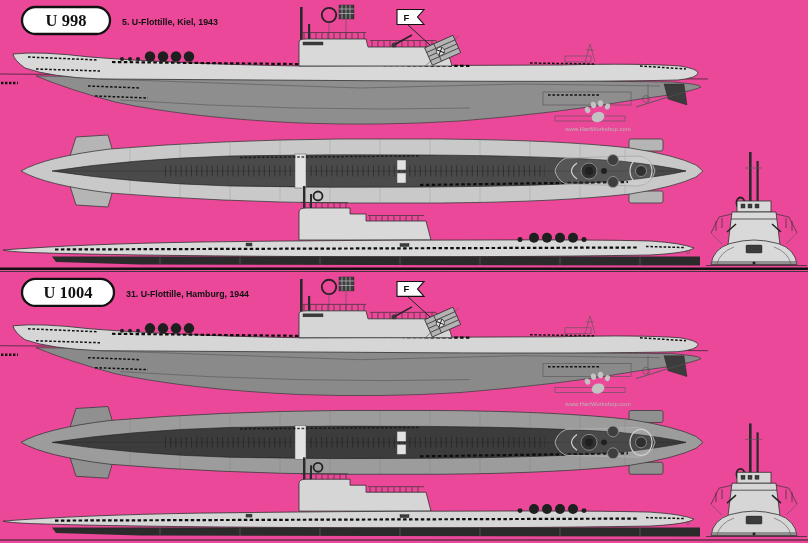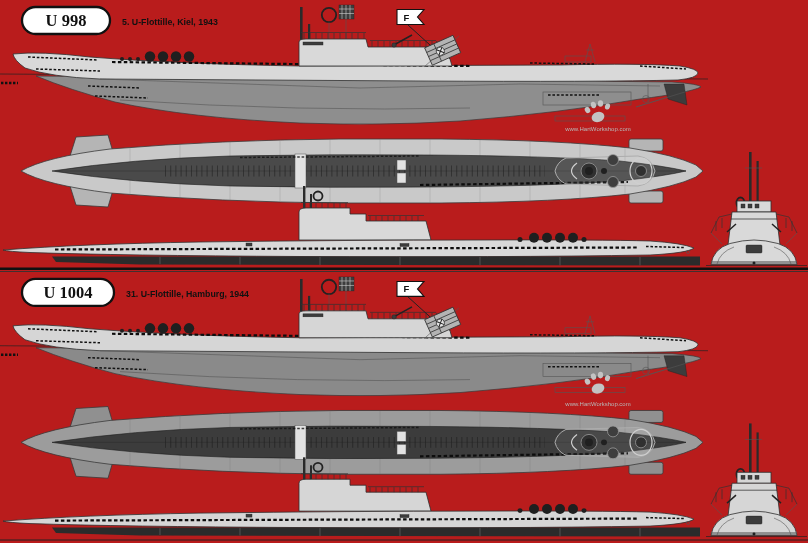--- a/index.html
+++ b/index.html
@@ -1,16 +1,16 @@
 <!DOCTYPE html>
 <html><head>
 <meta charset="utf-8">
 <style>
   html,body { margin:0; padding:0; background:#fff; }
-  .stage { position:relative; width:808px; height:543px; background:#b91c1c; overflow:hidden;
+  .stage { position:relative; width:808px; height:543px; background:#ec4899; overflow:hidden;
            font-family:"Liberation Sans", sans-serif; }
   svg.panel { display:block; }
 
   
   .p1 { --up:#d9d9d9; --low:#8e8e8e; --casing:#c9c9c9; --deck:#4a4a4a; --fin:#b5b5b5; }
   .p2 { --up:#d6d6d6; --low:#8a8a8a; --casing:#9c9c9c; --deck:#3c3c3c; --fin:#909090; }
 
   .hull-up     { fill:var(--up,#d9d9d9); stroke:#2f2f2f; stroke-width:.8; }
   .hull-low    { fill:var(--low,#8e8e8e); stroke:#3a3a3a; stroke-width:.7; }
   .plan-casing { fill:var(--casing,#c9c9c9); stroke:#3a3a3a; stroke-width:.8; }

